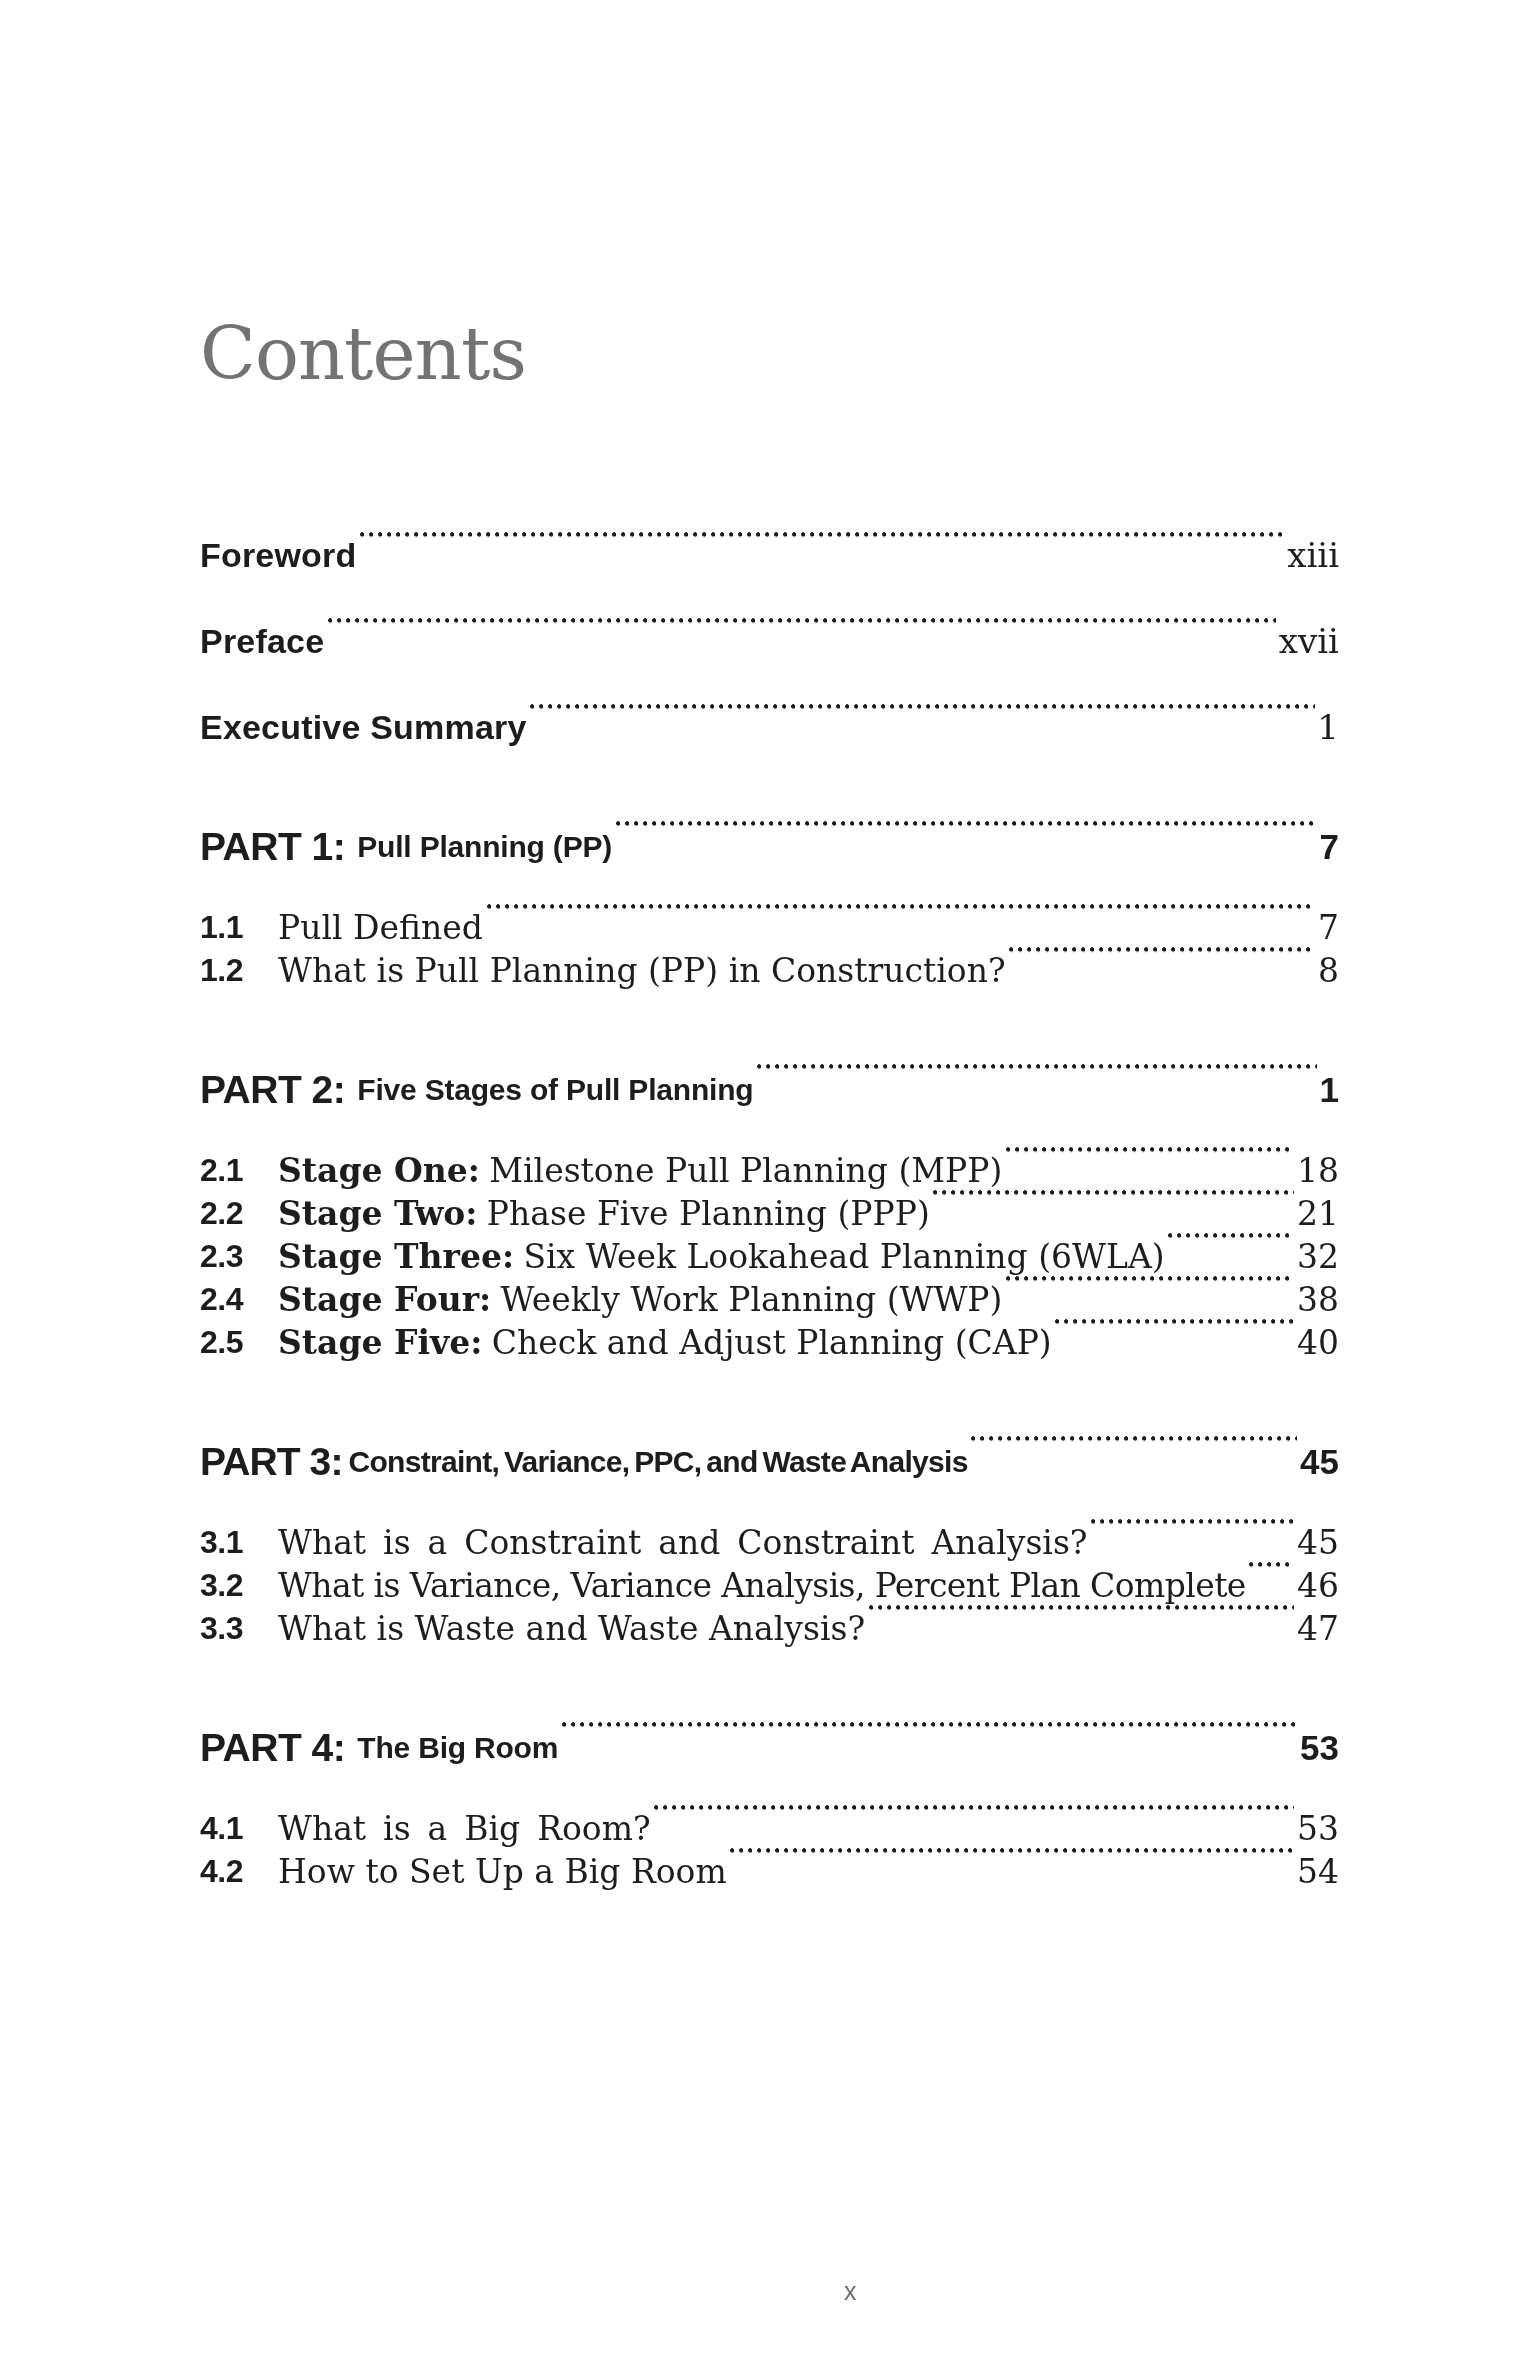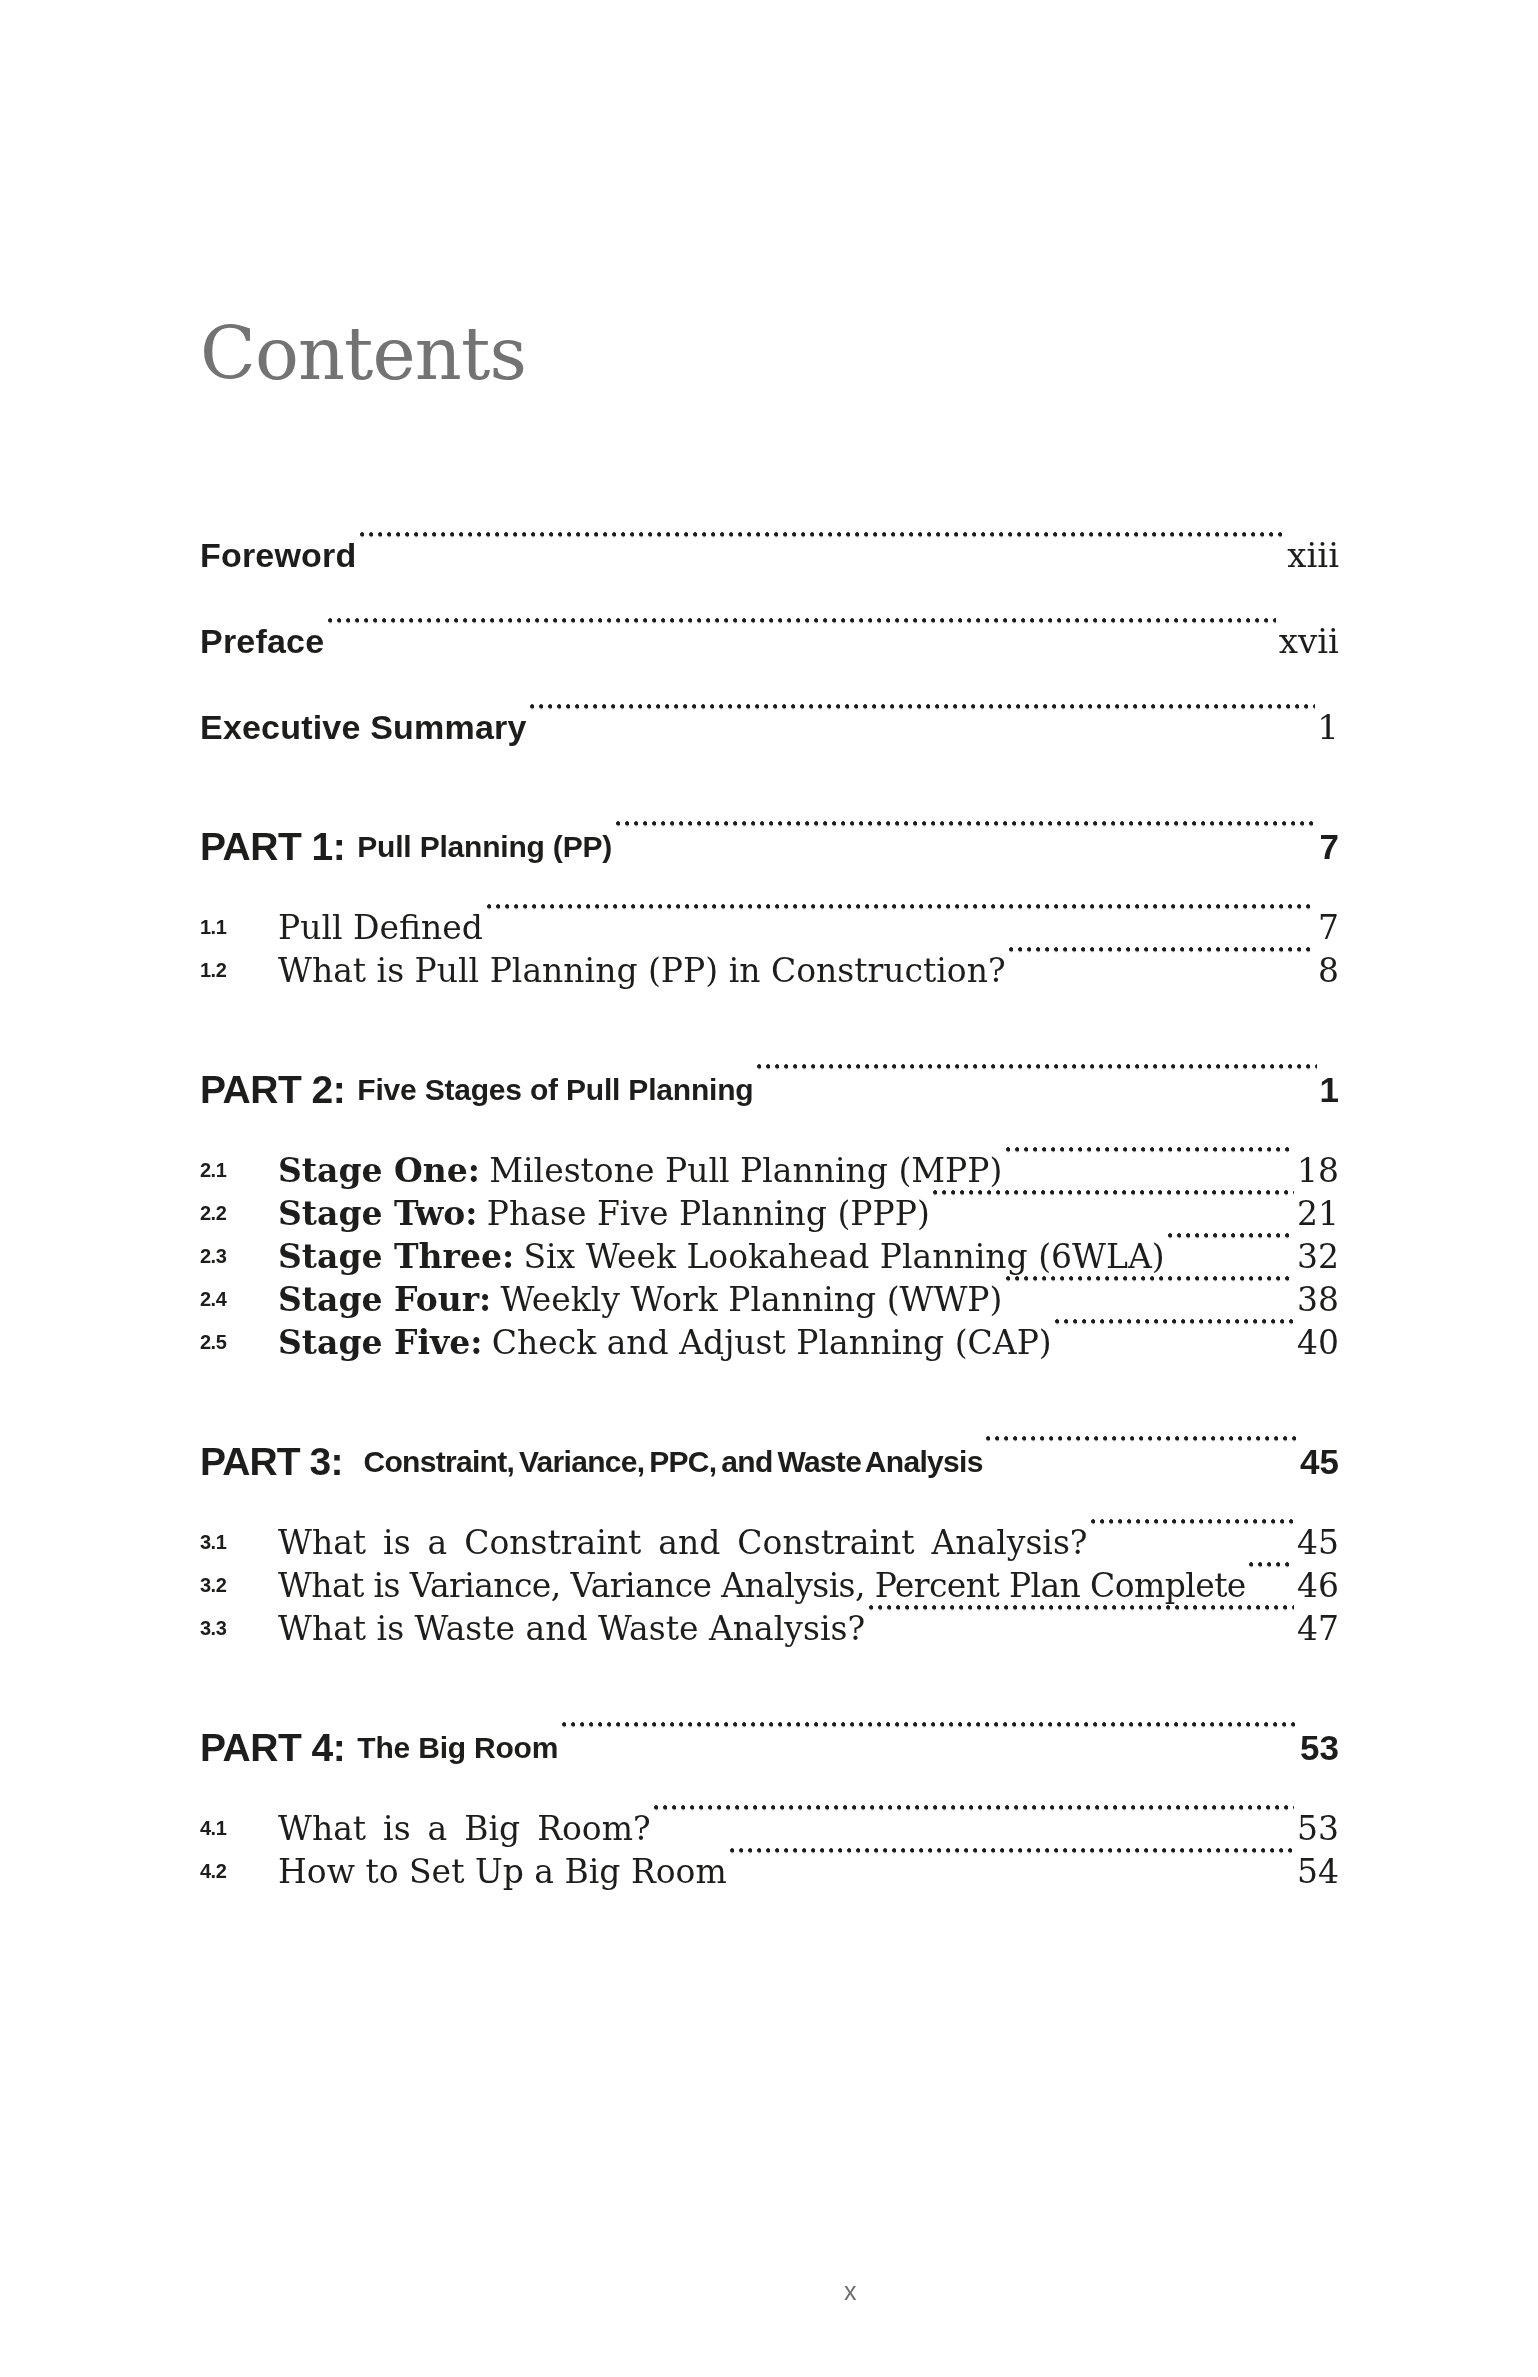--- a/index.html
+++ b/index.html
@@ -66,30 +66,30 @@
     font-size:30px;
     letter-spacing:-0.2px;
     white-space:nowrap;
   }
   .part-page {
     font-family:"Liberation Sans", sans-serif;
     font-weight:700;
     font-size:35px;
     white-space:nowrap;
   }
-  .ws-tight .part-label { letter-spacing:-0.9px; margin-right:21px; }
+  .ws-tight .part-label { letter-spacing:-0.9px; margin-right:6px; }
   .ws-tight .part-title { word-spacing:-2.8px; letter-spacing:-0.7px; }
 
   .entries { margin-top:35px; }
   .entry + .entry { }
   .num {
     width:78px; flex:0 0 78px;
     font-family:"Liberation Sans", sans-serif;
     font-weight:700;
-    font-size:20px;
+    font-size:32px;
     letter-spacing:-0.5px;
     white-space:nowrap;
   }
   .entry-prefix {
     font-family:"DejaVu Serif", serif;
     font-weight:700;
     font-size:33px;
     margin-right:9.3px;
     white-space:nowrap;
   }

